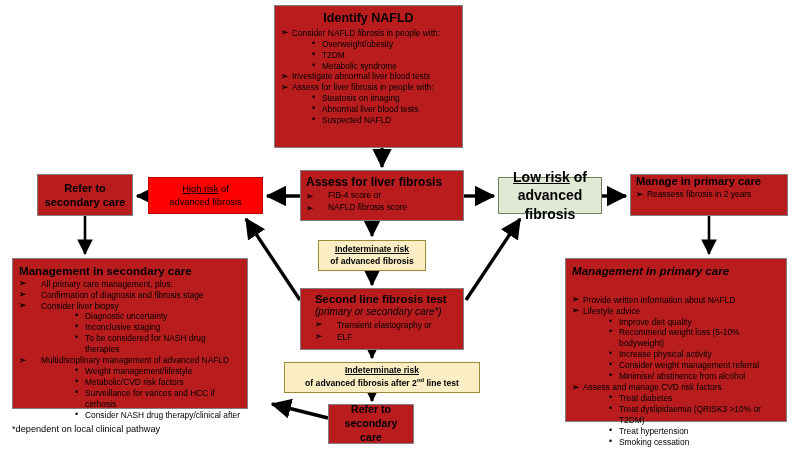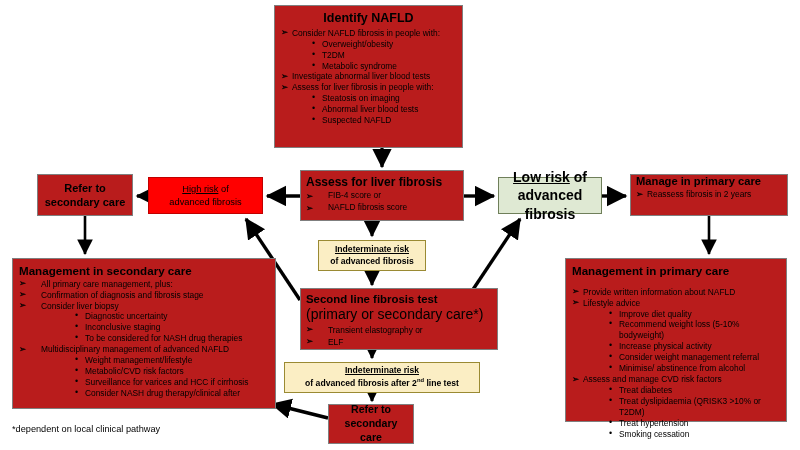--- a/index.html
+++ b/index.html
@@ -100,45 +100,45 @@
   #manage-pc{ left:630px; top:174px; width:158px; height:42px; padding:0 5px;}
   #manage-pc .ttl{font-size:11.2px;}
 
   #indet1{
     left:318px; top:240px; width:108px; height:31px;
     background:#fbeec4; border:1px solid #9a8a33;
     display:flex; align-items:center; justify-content:center;
   }
   #indet1 .rtxt{font-size:8.6px; font-weight:bold; text-align:center; line-height:1.36;}
 
-  #secondline{ left:300px; top:288px; width:198px; height:62px; padding:4px 5px;}
+  #secondline{ left:300px; top:288px; width:164px; height:62px; padding:4px 14px;}
   #secondline .ttl{font-size:11.4px;}
-  #secondline .paren{font-size:14px; line-height:1.25;}
+  #secondline .paren{font-size:10px; line-height:1.25;font-style:italic;}
   #secondline ul.lvl1 > li{padding-left:22px; line-height:1.38;}
 
   #indet2{
     left:284px; top:362px; width:196px; height:31px;
     background:#fbeec4; border:1px solid #9a8a33;
     display:flex; align-items:center; justify-content:center;
   }
   #indet2 .rtxt{font-size:8.6px; font-weight:bold; text-align:center; line-height:1.36;}
 
   #refer-bottom{
     left:328px; top:404px; width:86px; height:40px;
     display:flex; align-items:center; justify-content:center;
   }
   #refer-bottom .rtxt{font-size:10.6px; font-weight:bold; text-align:center; line-height:1.3;}
 
-  #mgmt-sc{ left:12px; top:258px; width:264px; height:151px; padding:5px 6px;}
+  #mgmt-sc{ left:12px; top:258px; width:236px; height:151px; padding:5px 6px;}
   #mgmt-sc .ttl{font-size:11.6px; margin-bottom:1px;}
   #mgmt-sc ul.lvl1 > li{padding-left:22px;}
   #mgmt-sc ul.lvl2{padding-left:34px;}
 
   #mgmt-pc{ left:565px; top:258px; width:222px; height:164px; padding:5px 6px;}
-  #mgmt-pc .ttl{font-size:11.6px; margin-bottom:9px;}
+  #mgmt-pc .ttl{font-size:11.6px; margin-bottom:17px;font-style:italic;}
   #mgmt-pc ul.lvl1 > li{padding-left:11px;}
   #mgmt-pc ul.lvl2{padding-left:26px;}
 
   .underline{text-decoration:underline;}
 
   #footnote{
     position:absolute;
     left:12px; top:424px;
     font-size:9.2px;
     z-index:2;

